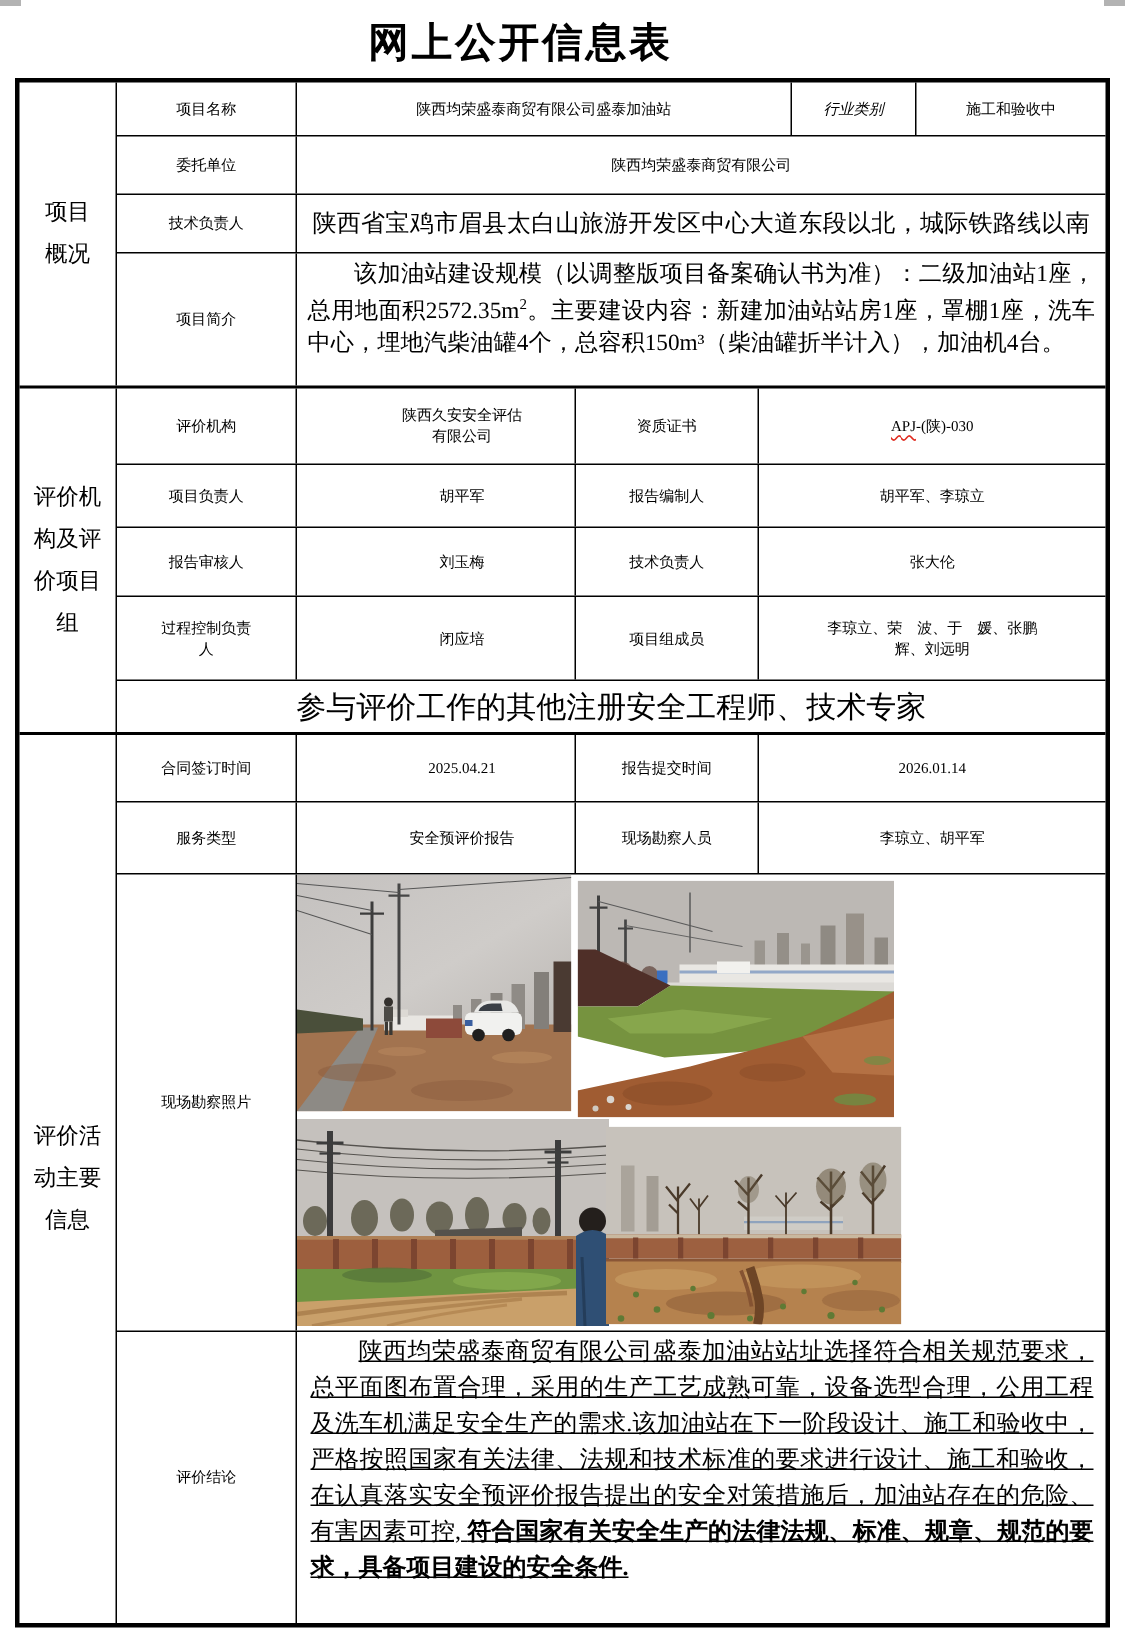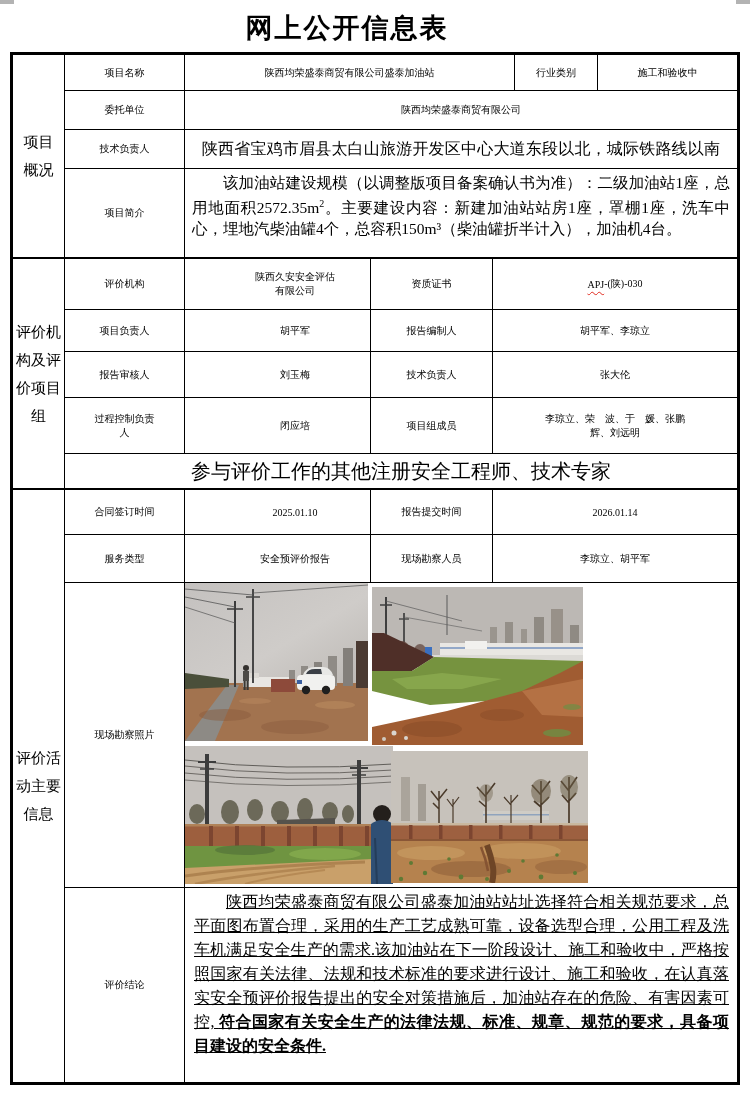--- a/index.html
+++ b/index.html
@@ -17,38 +17,38 @@
     font-family:"Liberation Sans","DejaVu Sans",sans-serif;
     font-size:27px; font-weight:bold; letter-spacing:2px;
   }
   .tbl {
     position:absolute; left:10px; top:52px; width:730px; height:1033px;
     border:3px solid #000; display:flex; flex-direction:column; background:#fff;
   }
   .sec { display:flex; flex:none; }
   .sec + .sec { border-top:2px solid #000; }
   .sec-label {
-    width:52px; flex:none; border-right:1px solid #000;
+    width:65px; flex:none; border-right:1px solid #000;
     display:flex; align-items:center; justify-content:center;
     font-size:15px; line-height:28px; text-align:center; white-space:pre-line;
   }
   .sec-body { flex:1; display:flex; flex-direction:column; min-width:0; }
   .row { display:flex; flex:none; min-height:0; }
   .row + .row { border-top:1px solid #000; }
   .row.grow { flex:1; }
   .cell {
     display:flex; align-items:center; justify-content:center;
     font-size:10px; text-align:center; padding:2px 5px; overflow:hidden;
   }
   .cell + .cell { border-left:1px solid #000; }
   .w119 { width:119px; flex:none; }
   .w186 { width:186px; flex:none;padding-left:40px; }
   .w122 { width:122px; flex:none; }
   .w330 { width:330px; flex:none; }
-  .w83  { width:83px;  flex:none; }
+  .w83  { width:83px;  flex:none;font-style:italic; }
   .f1 { flex:1; }
   .pre { white-space:pre-line; }
   .addr { font-size:16px; padding:2px 2px; letter-spacing:0.2px; }
   .block { display:block; text-align:justify; align-items:flex-start; }
   .intro { font-size:15.5px; line-height:21px; padding:3px 7px; text-indent:31px; }
   .intro sup { font-size:10px; }
   .concl { font-size:16px; line-height:24px; padding:2px 8px 2px 9px; text-indent:32px;text-decoration:underline; }
   .concl .bold { font-weight:bold; }
   .squig {
     text-decoration:underline; text-decoration-style:wavy;
@@ -137,21 +137,21 @@
       </div>
     </div>
 
     <div class="sec" style="flex:1">
       <div class="sec-label">评价活
 动主要
 信息</div>
       <div class="sec-body">
         <div class="row" style="height:44px">
           <div class="cell w119">合同签订时间</div>
-          <div class="cell w186">2025.01.10</div>
+          <div class="cell w186">2025.04.21</div>
           <div class="cell w122">报告提交时间</div>
           <div class="cell f1">2026.01.14</div>
         </div>
         <div class="row" style="height:48px">
           <div class="cell w119">服务类型</div>
           <div class="cell w186">安全预评价报告</div>
           <div class="cell w122">现场勘察人员</div>
           <div class="cell f1">李琼立、胡平军</div>
         </div>
 

